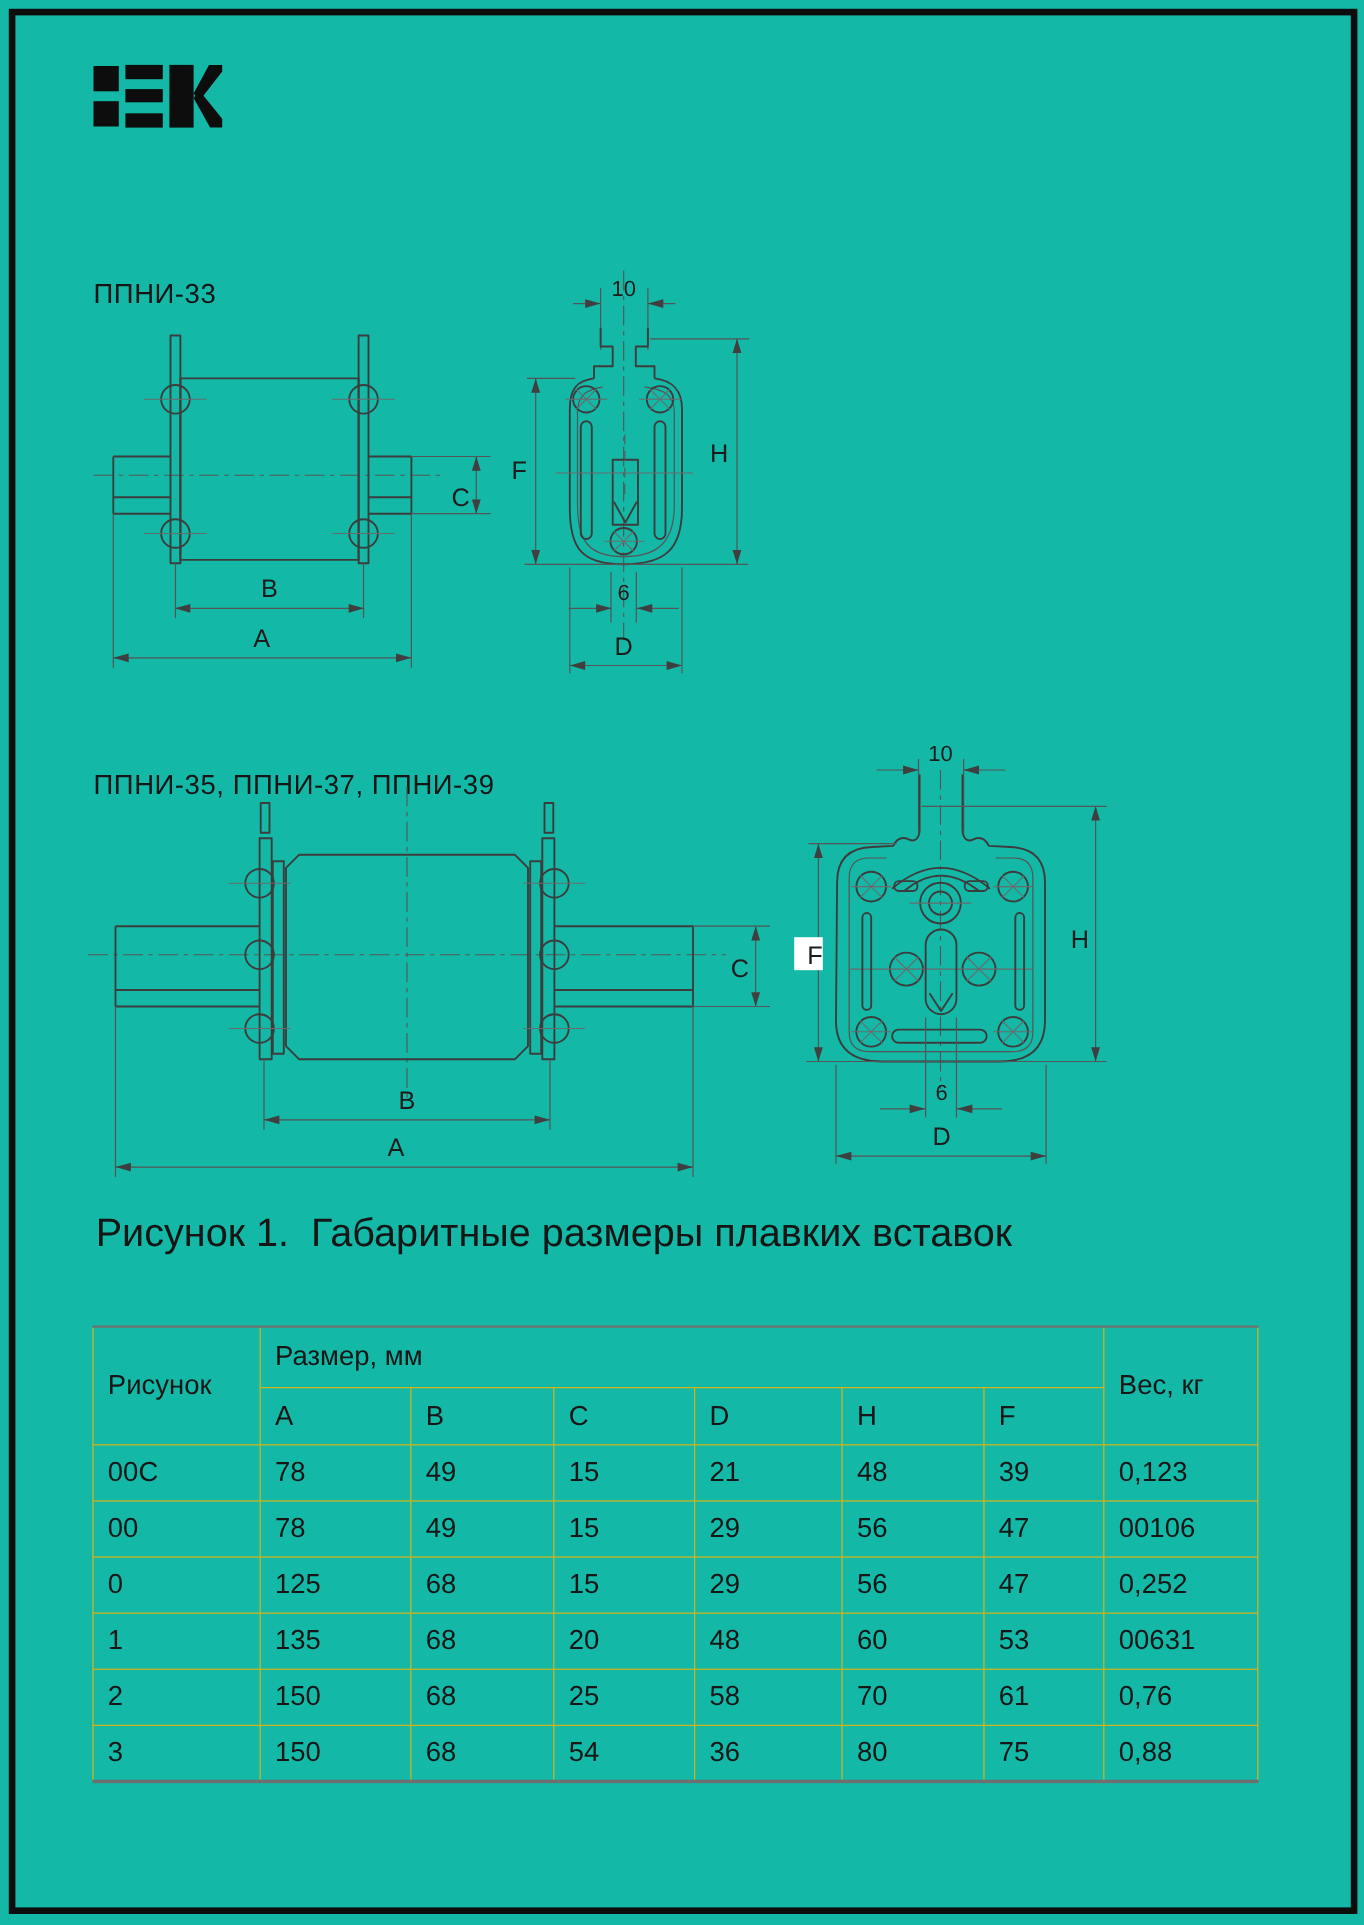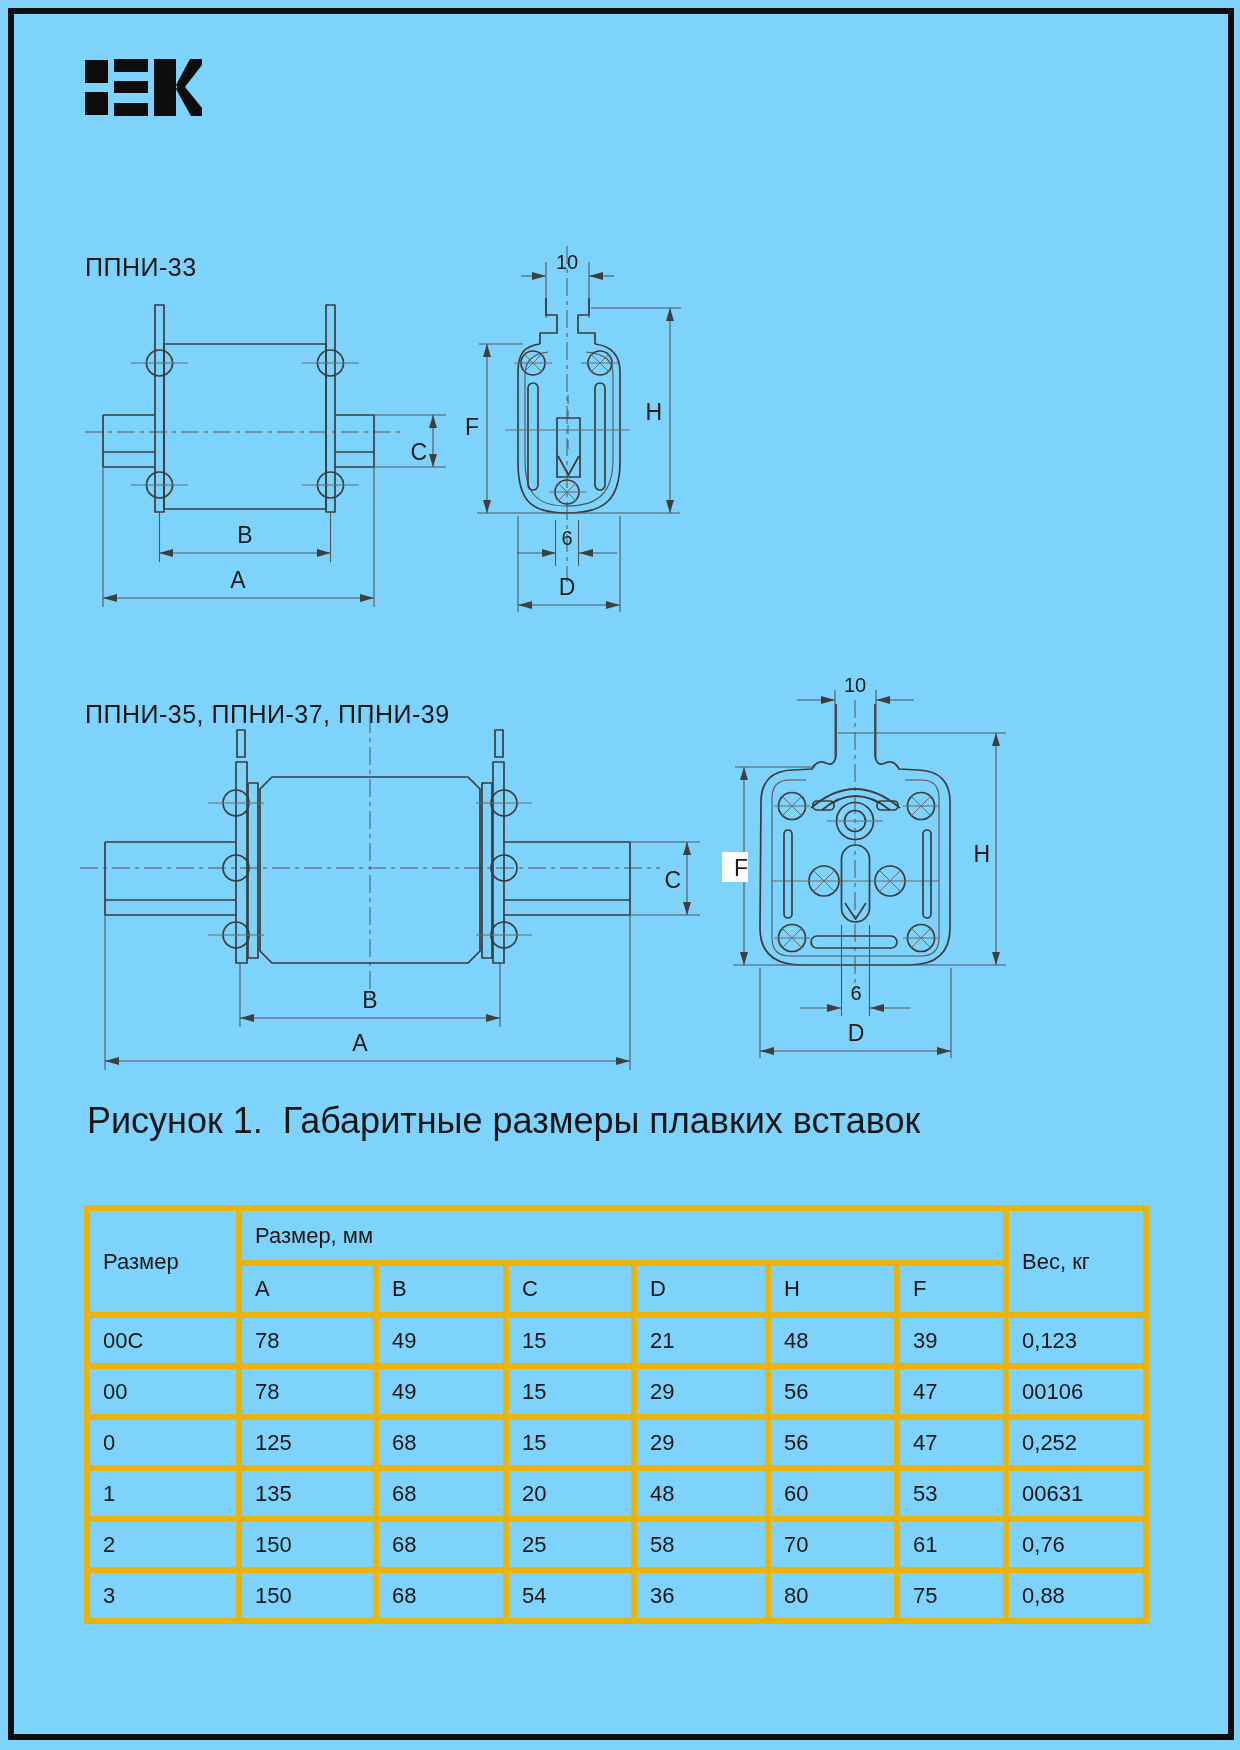--- a/index.html
+++ b/index.html
@@ -1,36 +1,36 @@
 <!DOCTYPE html>
 <html><head>
 <meta charset="utf-8">
 <style>
   html,body{margin:0;padding:0;background:#e8e8e8;}
-  #page{position:relative;width:1240px;height:1750px;background:#7dd3fc;overflow:hidden;
+  #page{position:relative;width:1240px;height:1750px;background:#14b8a6;overflow:hidden;
         font-family:"Liberation Sans", sans-serif;color:#1c1c1c;}
   .abs{position:absolute;}
   #frame{left:8px;top:8px;width:1226px;height:1732px;border:6px solid #0d0d0d;box-sizing:border-box;}
   .sec-title{font-size:25px;letter-spacing:0.5px;color:#151515;}
   #caption{left:87px;top:1100px;font-size:36px;color:#151515;white-space:pre;}
   svg{overflow:visible;pointer-events:none;}
   svg text{font-family:"Liberation Sans", sans-serif;fill:#1c1c1c;}
   .obj{stroke:#3c3c3c;stroke-width:1.7;fill:none;stroke-linejoin:round;}
   .thin{stroke:#555555;stroke-width:1.1;fill:none;}
   .cross{stroke:#6a6a6a;stroke-width:1;fill:none;}
   .cl{stroke:#555555;stroke-width:1;fill:none;stroke-dasharray:18 5 4 5;}
   .dash{stroke:#555555;stroke-width:1;fill:none;stroke-dasharray:9 6;}
   .ah{fill:#3f3f3f;stroke:none;}
   .dimtext{font-size:23px;}
   .numtext{font-size:20px;}
   
   #dim-table{left:84px;top:1205px;width:1059px;border-collapse:collapse;table-layout:fixed;
              border-top:2px solid #6f6f6f;border-bottom:3px solid #6f6f6f;}
-  #dim-table th,#dim-table td{border:6px solid #eab308;font-weight:normal;text-align:left;
-             padding:0 0 0 13px;font-size:22px;color:#161616;vertical-align:middle;}
+  #dim-table th,#dim-table td{border:1px solid #eab308;font-weight:normal;text-align:left;
+             padding:0 0 0 13px;font-size:25px;color:#161616;vertical-align:middle;}
   #dim-table tr.h1{height:55px;}
   #dim-table tr.h2{height:52px;}
   #dim-table tr.dr{height:51px;}
 </style>
 </head>
 <body>
 
 <div id="page">
   <div id="frame" class="abs"></div>
 
@@ -341,21 +341,21 @@
         <col style="width:137px">
         <col style="width:130px">
         <col style="width:128px">
       <col style="width:134px">
         <col style="width:129px">
         <col style="width:109px">
         <col style="width:140px">
     </colgroup>
     <tbody>
         <tr class="h1">
-      <th rowspan="2">Размер</th>
+      <th rowspan="2">Рисунок</th>
       <th colspan="6">Размер, мм</th>
       <th rowspan="2">Вес, кг</th>
     </tr>
     <tr class="h2">
       <th>A</th>
       <th>B</th>
       <th>C</th>
       <th>D</th>
       <th>H</th>
       <th>F</th>

